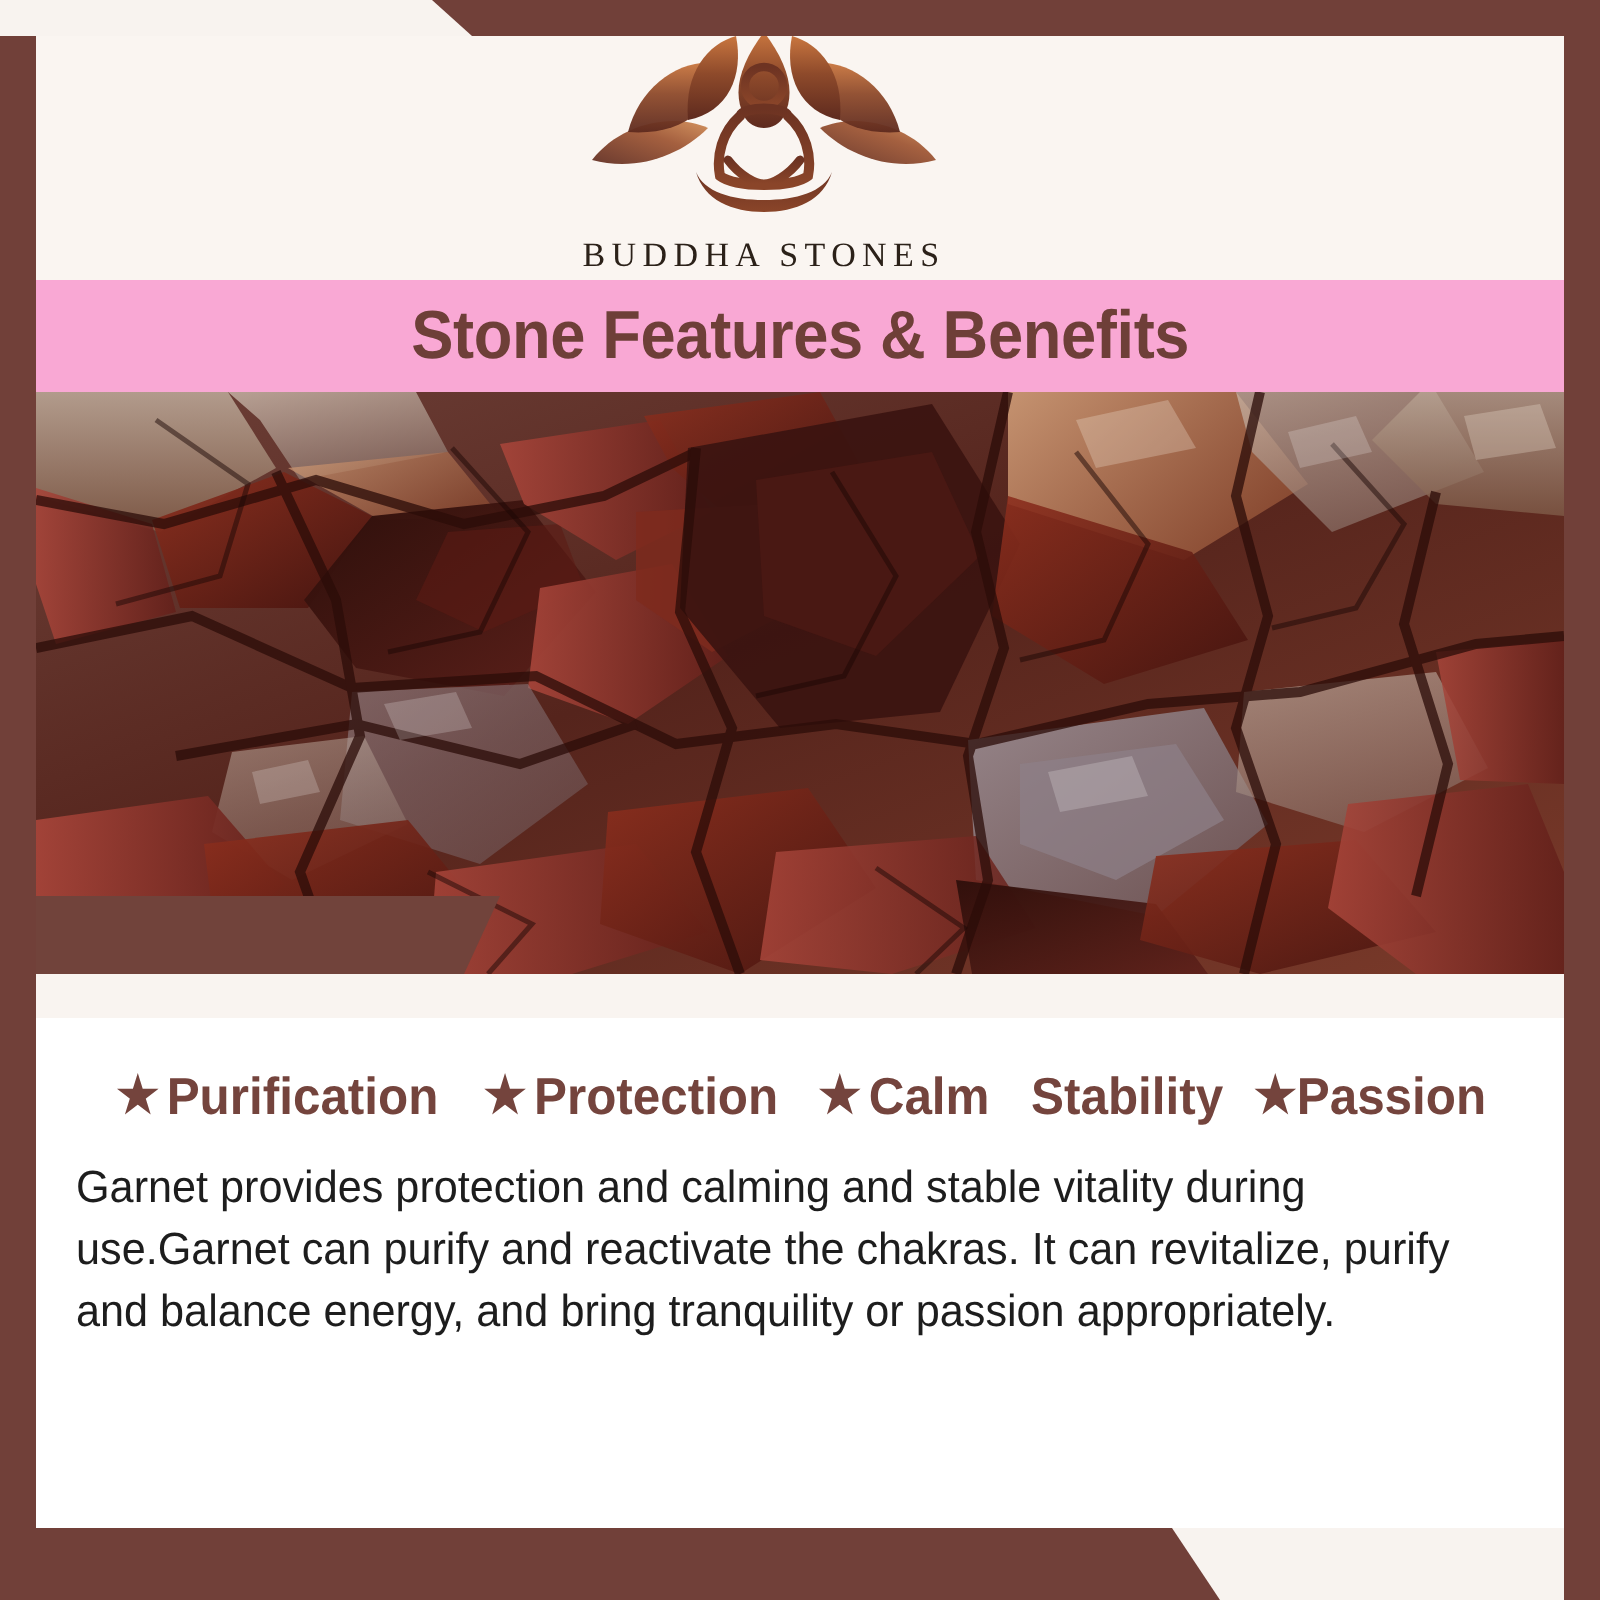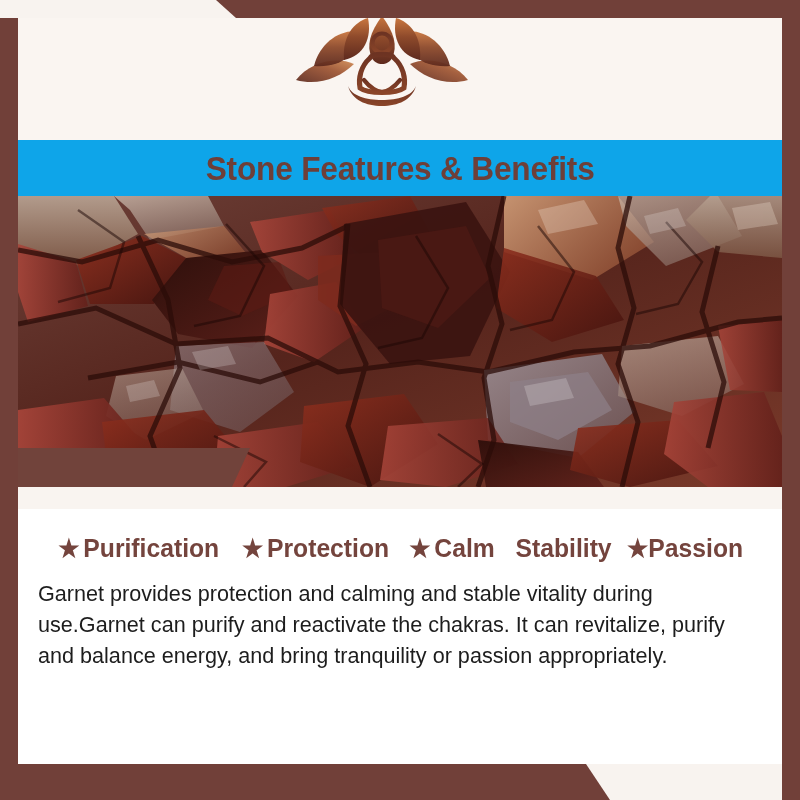--- a/index.html
+++ b/index.html
@@ -99,21 +99,21 @@
     font-weight: 400;
   }
 
   
   .heading-band {
     position: absolute;
     left: 18px;
     top: 140px;
     width: 764px;
     height: 56px;
-    background: #0ea5e9;
+    background: #f9a8d4;
     display: flex;
     align-items: center;
     justify-content: center;
   }
   .heading-text {
     font-size: 34px;
     font-weight: bold;
     color: #6e3f38;
     letter-spacing: -0.2px;
     transform: scaleX(0.93);
@@ -255,20 +255,21 @@
       <path d="M98 2 C110 18 114 32 108 44 C104 52 92 52 88 44 C82 32 86 18 98 2 Z" fill="url(#pet)"></path>
 
       <circle cx="98" cy="29" r="9.5" fill="none" stroke="url(#body)" stroke-width="4.2"></circle>
 
       <path d="M86 44 C88 39 108 39 110 44 C119 52 122 64 120 74 C112 80 84 80 76 74 C74 64 77 52 86 44 Z" fill="none" stroke="url(#body)" stroke-width="5"></path>
 
       <path d="M64 72 C68 86 82 92 98 92 C114 92 128 86 132 72 C128 82 114 86 98 86 C82 86 68 82 64 72 Z" fill="url(#body)"></path>
 
       <path d="M80 66 C86 74 94 78 98 78 C102 78 110 74 116 66" fill="none" stroke="url(#body)" stroke-width="4.4" stroke-linecap="round"></path>
     </svg>
+    <div class="logo-text">BUDDHA STONES</div>
   </div>
 
   <div class="heading-band">
     <div class="heading-text">Stone Features &amp; Benefits</div>
   </div>
 
   <div class="photo">
     <svg width="764" height="291" viewBox="0 0 764 291" preserveAspectRatio="none">
       <defs>
         <linearGradient id="bg1" x1="0" y1="0" x2="1" y2="1">

